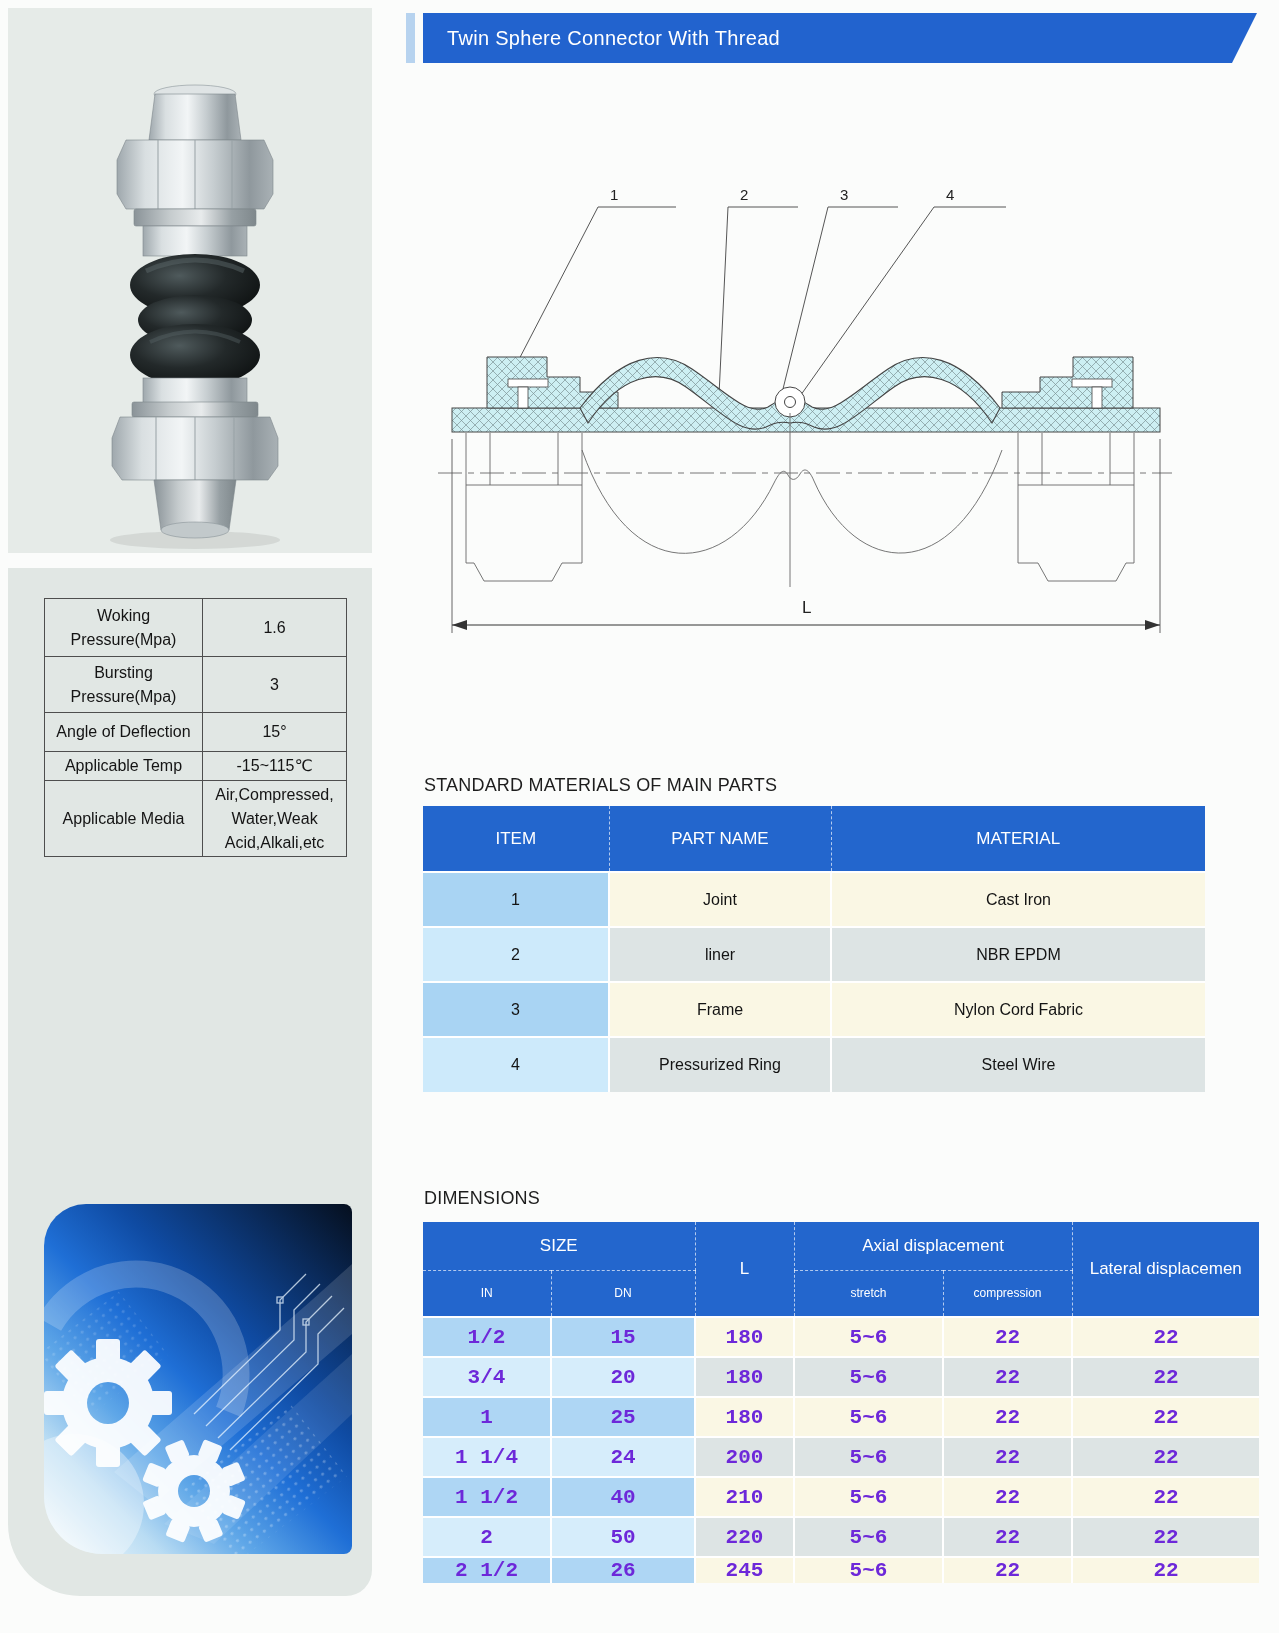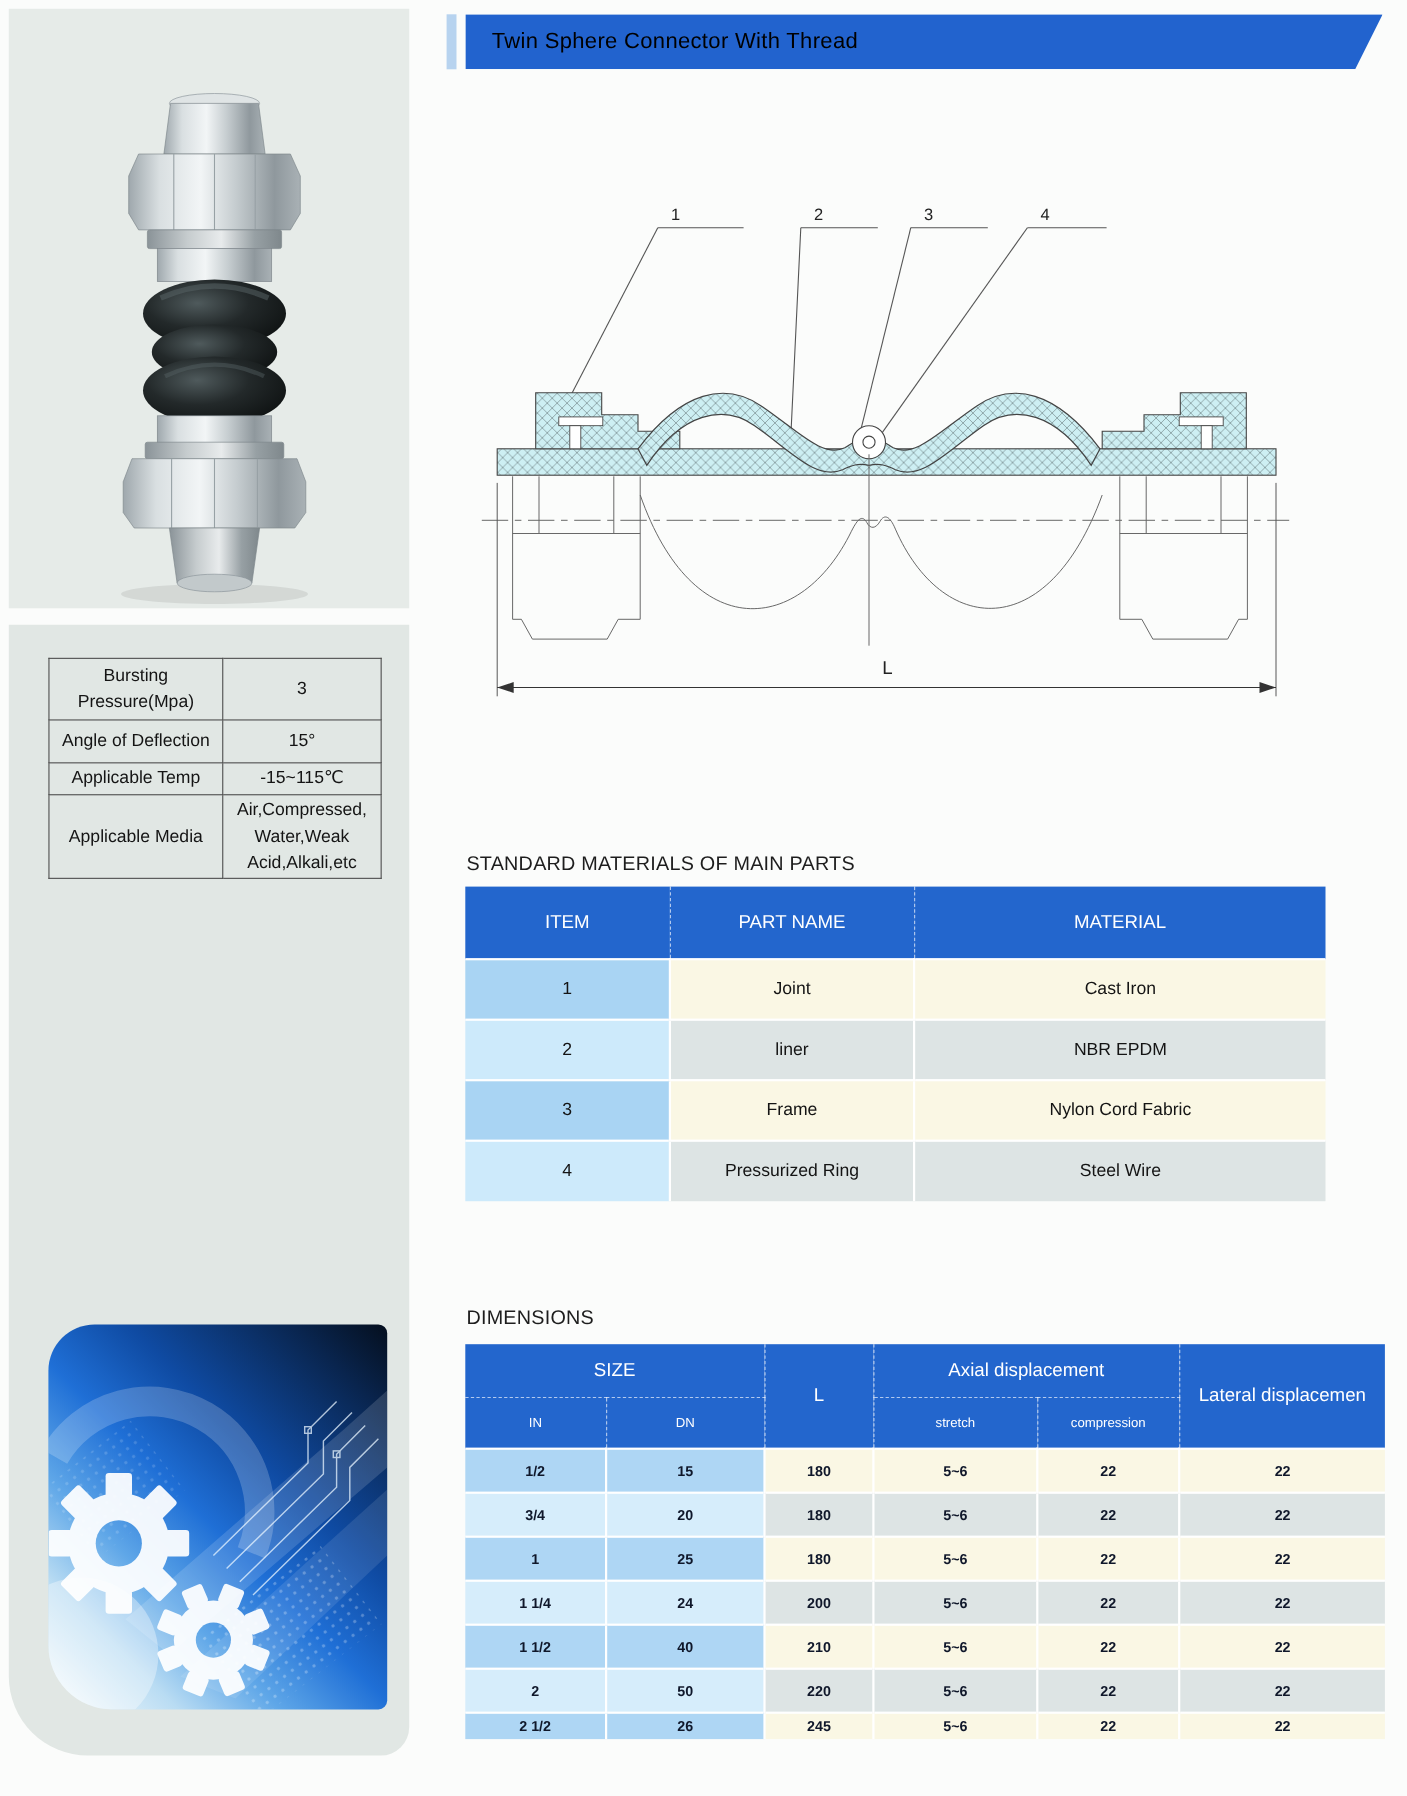--- a/index.html
+++ b/index.html
@@ -9,21 +9,21 @@
   
   .photo-panel{position:absolute;left:8px;top:8px;width:364px;height:545px;background:#e6ebe8;}
   .left-panel{position:absolute;left:8px;top:568px;width:364px;height:1028px;background:#e1e7e4;
               border-radius:0 0 26px 72px;}
 
   
   .banner-accent{position:absolute;left:406px;top:13px;width:9px;height:50px;background:#b7d3ef;}
   .banner{position:absolute;left:423px;top:13px;width:834px;height:50px;background:#2263ce;
           clip-path:polygon(0 0,100% 0,calc(100% - 25px) 100%,0 100%);
           display:flex;align-items:center;}
-  .banner-title{color:#000000;font-size:20px;letter-spacing:.3px;padding-left:24px;font-weight:400;}
+  .banner-title{color:#ffffff;font-size:20px;letter-spacing:.3px;padding-left:24px;font-weight:400;}
 
   
   .spec-table{position:absolute;left:44px;top:598px;border-collapse:collapse;table-layout:fixed;}
   .spec-table td{border:1.5px solid #4e4e4e;text-align:center;vertical-align:middle;
                  font-size:16px;color:#141414;white-space:pre-line;line-height:1.5;padding:0 4px;}
 
   
   .sec-heading{position:absolute;font-size:18px;color:#1d1d1d;letter-spacing:.2px;font-weight:400;}
   #materials-heading{left:424px;top:755px;margin-top:20px;}
   #dimensions-heading{left:424px;top:1188px;}
@@ -43,21 +43,21 @@
   #materials-table td{font-size:16px;color:#141414;}
   .item-a{background:#a9d4f3;}
   .item-b{background:#cdeafb;}
   .row-cream{background:#faf7e4;}
   .row-gray{background:#dde4e4;}
 
   
   #dimensions-table{left:423px;top:1222px;}
   #dimensions-table th{font-size:17px;}
   #dimensions-table tr.sub th{font-size:12px;}
-  #dimensions-table td{font-size:13px;font-weight:700;color:#0f172a;}
+  #dimensions-table td{font-size:21px;font-weight:700;color:#6d28d9;font-family:Liberation Mono, monospace;}
   .size-a{background:#aed6f4;}
   .size-b{background:#d6edfb;}
 
   
   .diagram{position:absolute;left:430px;top:155px;width:760px;height:490px;}
 
   
   .deco{position:absolute;left:44px;top:1204px;width:308px;height:350px;
         border-radius:42px 8px 8px 58px;overflow:hidden;
         background:linear-gradient(225deg,#050f1e 0%,#0a2a5a 16%,#0f4ba3 36%,#1f6fd6 52%,
@@ -120,20 +120,25 @@
   <div class="banner">
     <span class="banner-title">Twin Sphere Connector With Thread</span>
   </div>
 
   <table class="spec-table">
     <colgroup>
         <col style="width:158px">
         <col style="width:144px">
       </colgroup>
     <tbody>
+        <tr style="height:58px">
+      <td>Woking
+Pressure(Mpa)</td>
+      <td>1.6</td>
+    </tr>
     <tr style="height:56px">
       <td>Bursting
 Pressure(Mpa)</td>
       <td>3</td>
     </tr>
     <tr style="height:39px">
       <td>Angle of Deflection</td>
       <td>15°</td>
     </tr>
     <tr style="height:29px">

